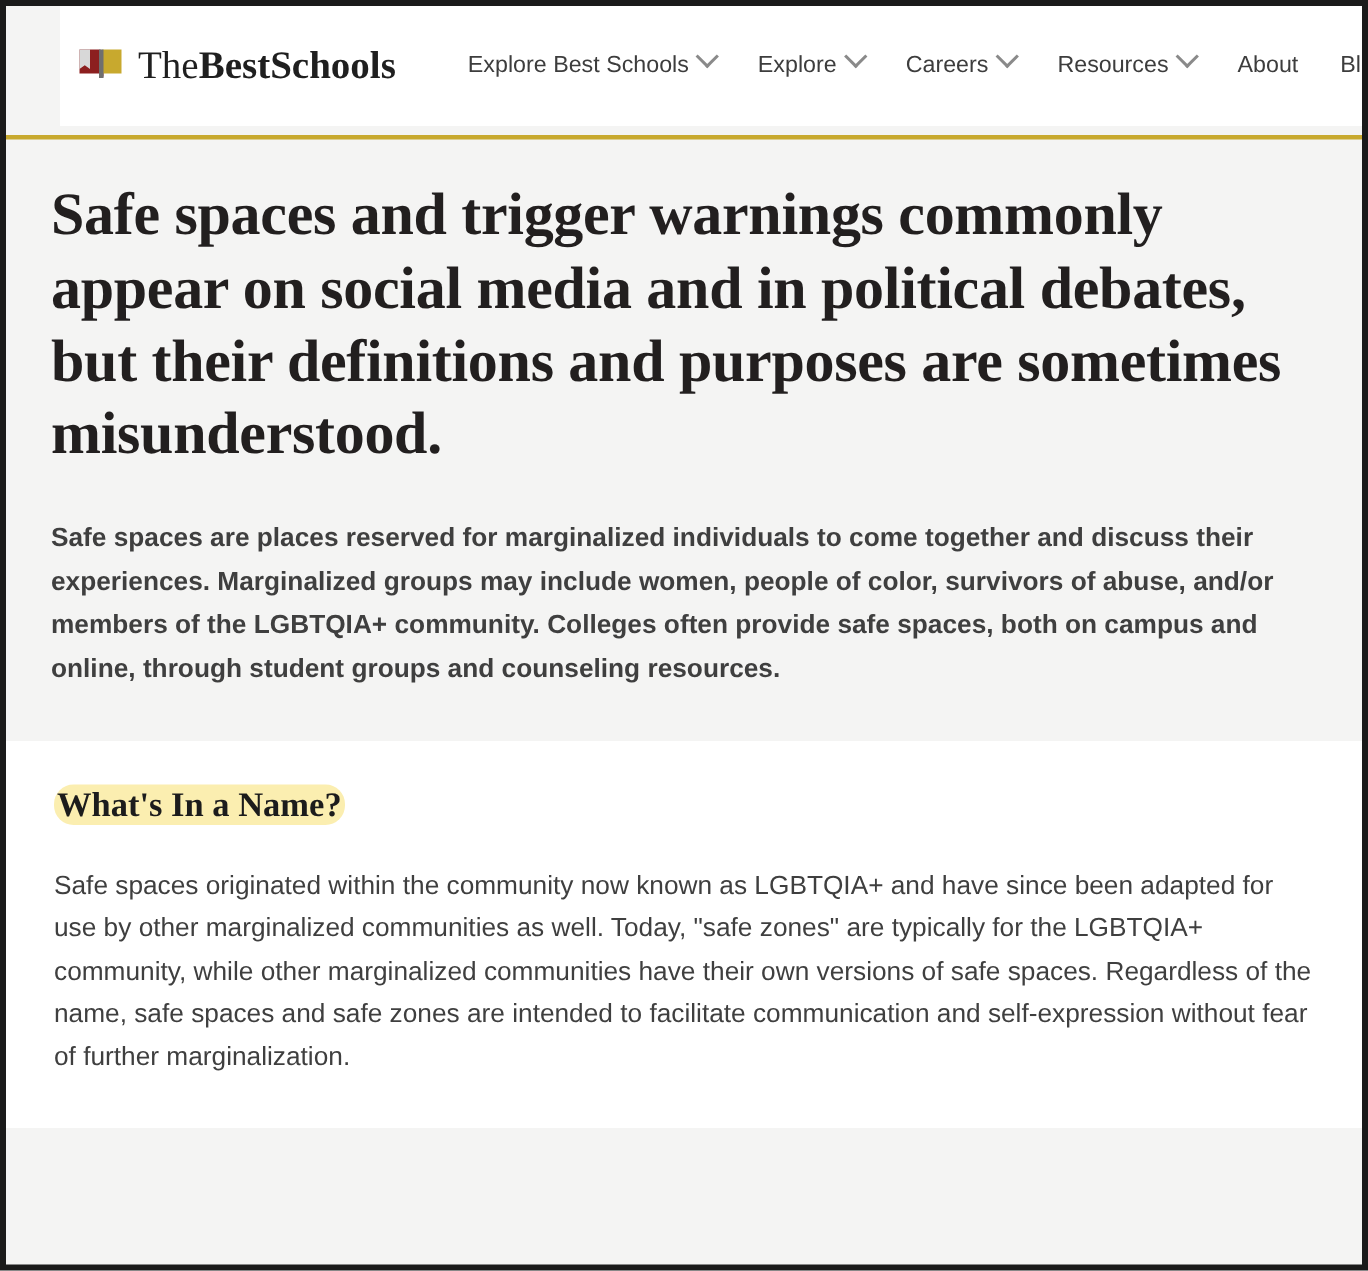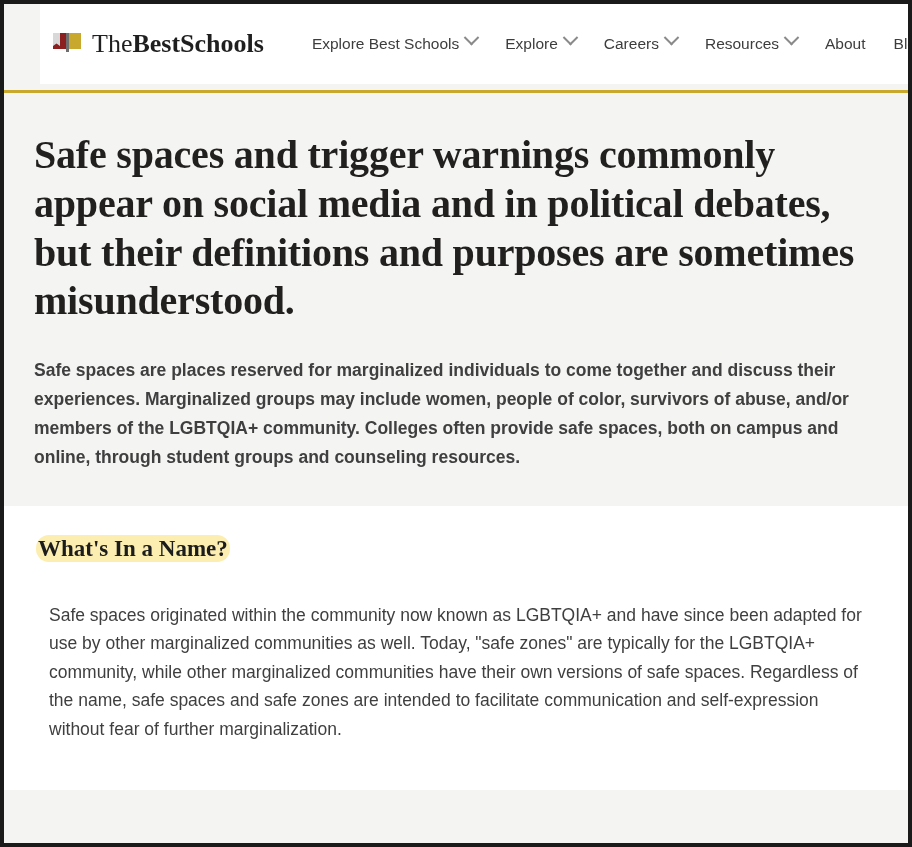--- a/index.html
+++ b/index.html
@@ -76,21 +76,21 @@
     width: 100%;
   }
   .thin-rule {
     height: 6px;
     background: #f4f4f3;
     width: 100%;
   }
 
   
   .article {
-    padding: 38px 30px 0 30px;
+    padding: 26px 30px 0 30px;
   }
   .headline {
     font-family: "Liberation Serif", serif;
     font-weight: bold;
     font-size: 40px;
     line-height: 1.22;
     color: #221f1f;
     margin: 0 0 30px 0;
     letter-spacing: -0.2px;
   }
@@ -120,21 +120,21 @@
   }
   .hl {
     background: #fbeeb0;
     padding: 1px 2px;
     border-radius: 13px;
   }
   .card-body {
     font-size: 17.5px;
     line-height: 1.63;
     color: #3f3f3f;
-    margin: 13px;
+    margin: 0;
   }
 </style>
 </head>
 <body>
 
 <div class="page">
 
   <div class="header">
 
     <a class="brand" href="#">

